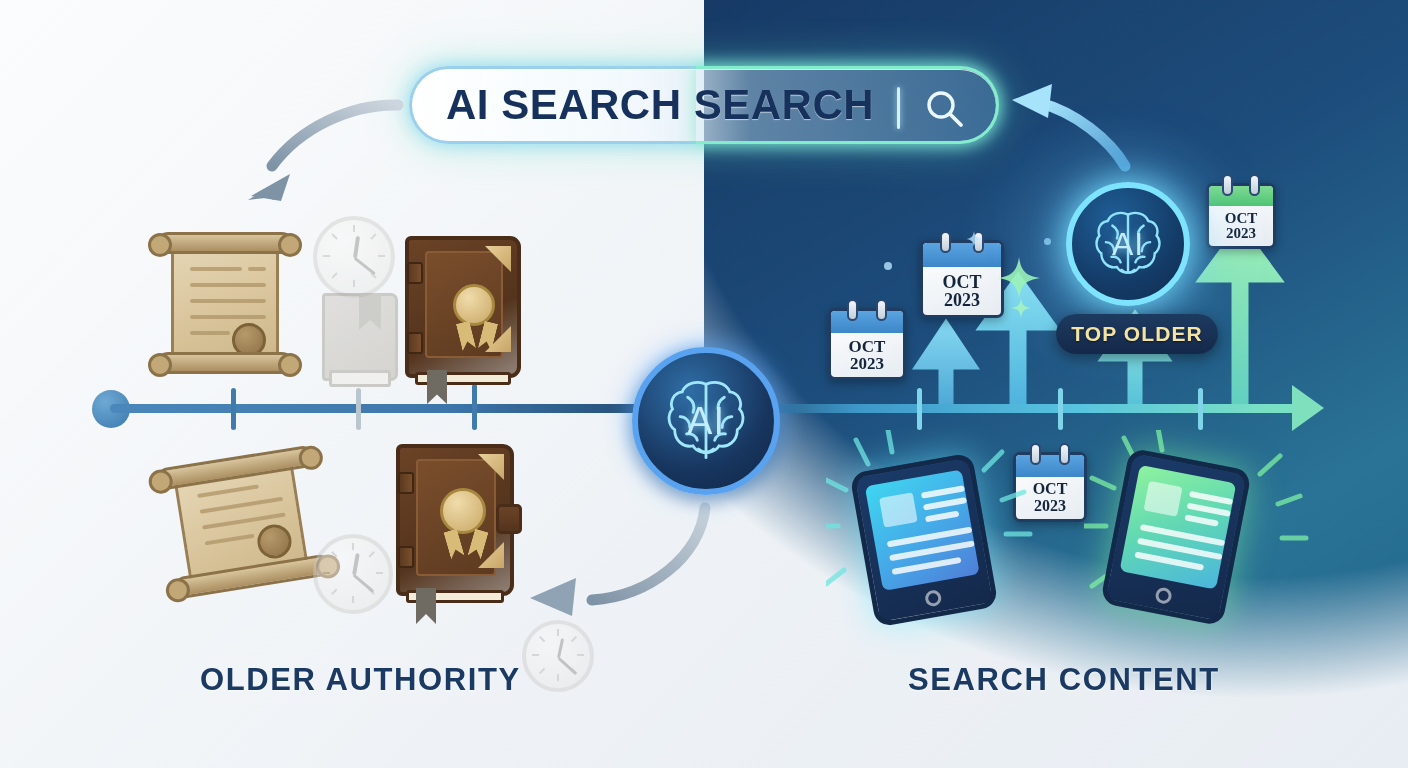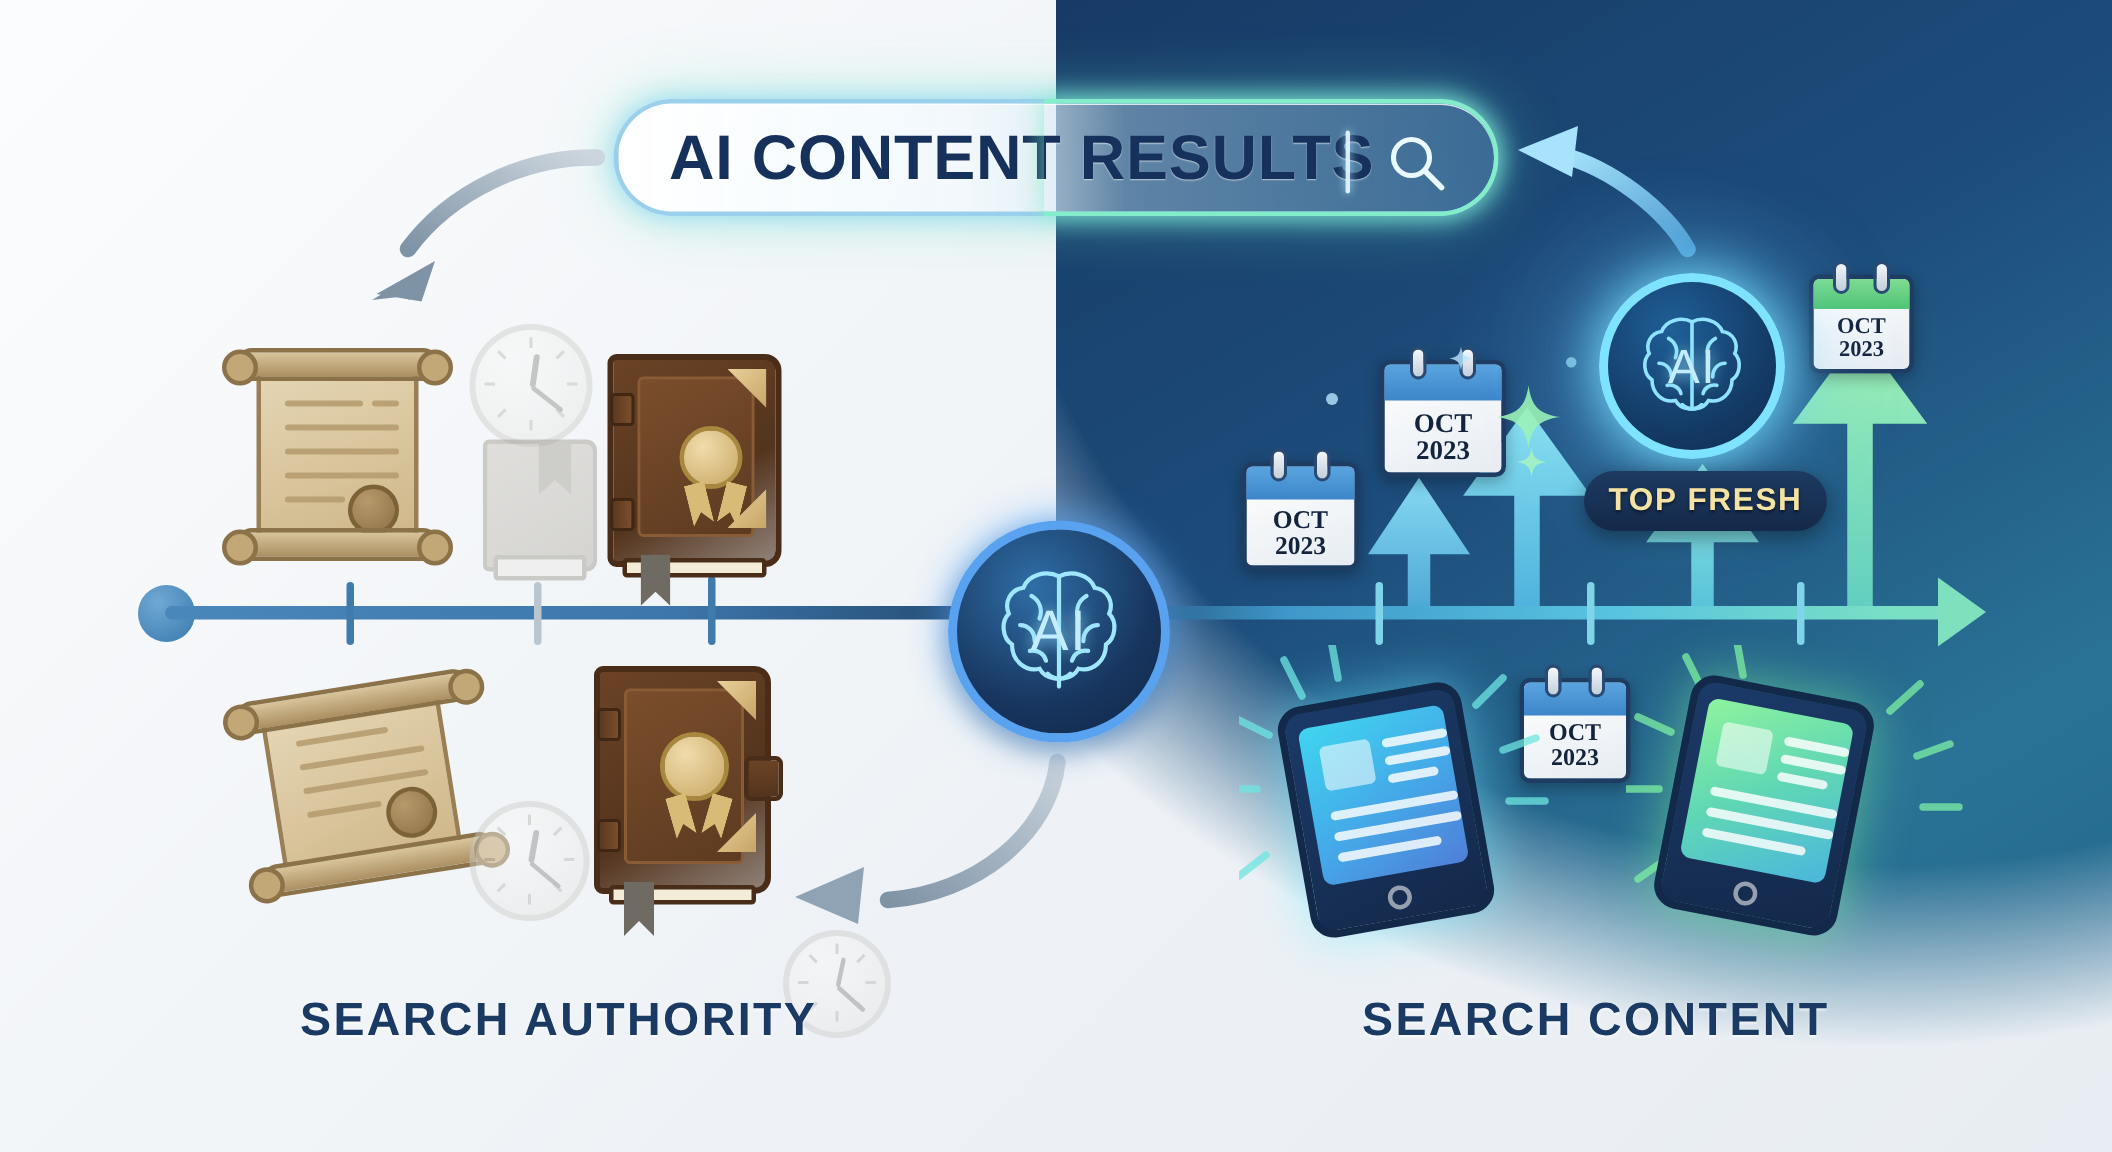--- a/index.html
+++ b/index.html
@@ -158,21 +158,21 @@
 </head>
 <body>
 
 <div id="stage">
 
   <div class="bg-light"></div>
   <div class="bg-dark-rect"></div>
   <div class="panel-glow"></div>
 
   <div class="searchbar">
-    <div class="search-text">AI CONTENT RESULTS</div>
+    <div class="search-text">AI SEARCH SEARCH</div>
     <div class="search-div"></div>
     <svg class="search-icon" viewBox="0 0 42 42">
       <circle cx="17" cy="17" r="12" fill="none" stroke="#eaf8ff" stroke-width="3.4"></circle>
       <line x1="26" y1="26" x2="37" y2="37" stroke="#eaf8ff" stroke-width="3.8" stroke-linecap="round"></line>
     </svg>
   </div>
 
   <svg style="position:absolute;left:0;top:0;width:1408px;height:768px;pointer-events:none">
     <defs>
       <linearGradient id="gGray" x1="1" y1="0" x2="0" y2="1">
@@ -488,19 +488,19 @@
         <path d="M26,46 C31,46 35,50 35,56"></path>
           <path d="M74,46 C69,46 65,50 65,56"></path>
         <path d="M32,62 C37,61 41,64 42,68"></path>
           <path d="M68,62 C63,61 59,64 58,68"></path>
       </g>
     </svg>
     <span class="ai-label" style="font-size:38px">AI</span>
   </div>
 
   <div class="toprank">
-    <span>TOP FRESH</span>
-  </div>
-
-  <div class="caption" style="left:200px;top:662px">SEARCH AUTHORITY</div>
+    <span>TOP OLDER</span>
+  </div>
+
+  <div class="caption" style="left:200px;top:662px">OLDER AUTHORITY</div>
   <div class="caption" style="left:908px;top:662px">SEARCH CONTENT</div>
 
 </div>
 
 </body></html>

